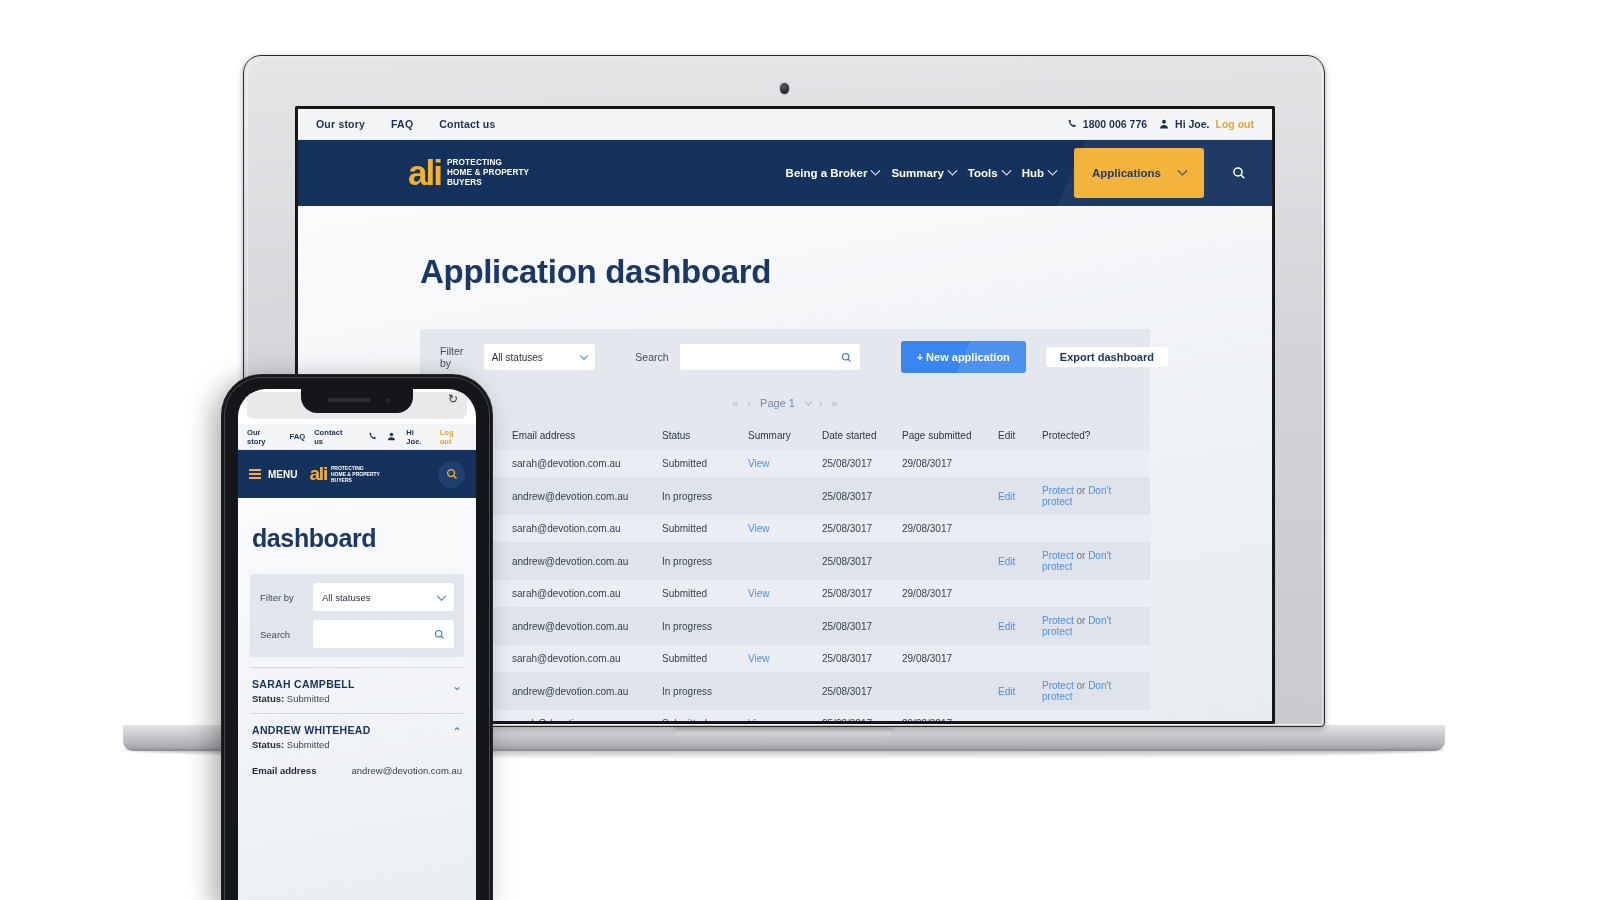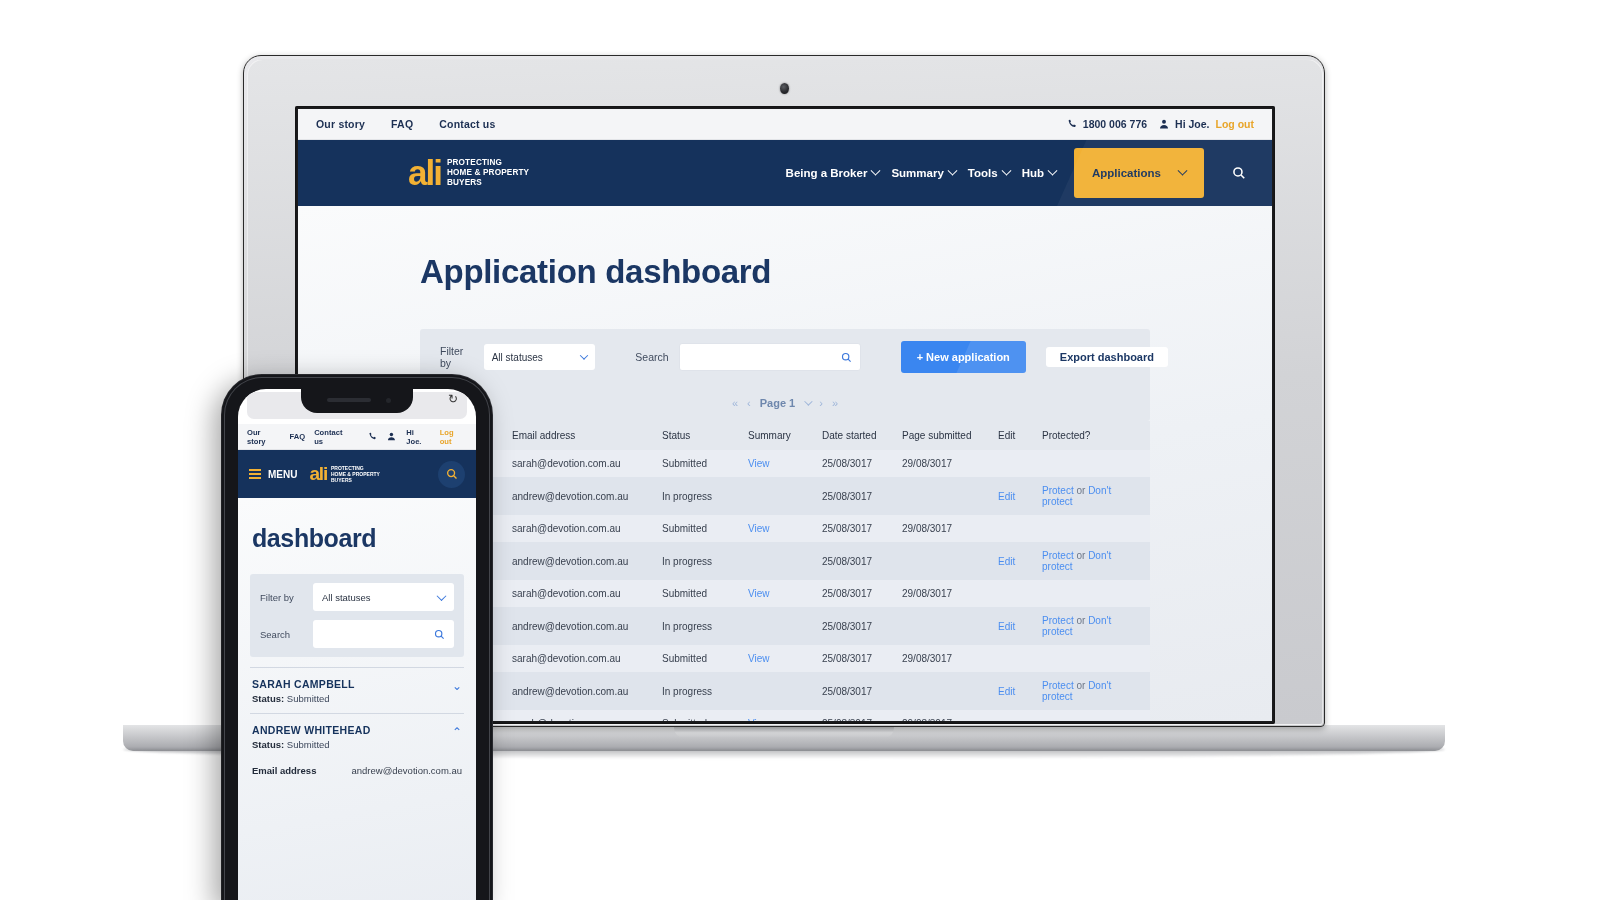--- a/index.html
+++ b/index.html
@@ -131,21 +131,21 @@
   }
   .btn-primary:after{content:"";position:absolute;right:-30px;top:-20px;width:90px;height:80px;background:rgba(255,255,255,.10);transform:rotate(24deg);}
   .btn-ghost {
     background:#fff; color:#1b3764; font-size:11px; font-weight:700;
     padding: 4px 14px; border-radius:3px; margin-left:10px; cursor:pointer; white-space:nowrap;
   }
   .pager {
     display:flex; align-items:center; justify-content:center; gap:9px;
     height: 36px; color:#9fb6da; font-size:11px;
   }
-  .pager .pg { color:#6e87ad; font-weight:700;text-align:center; }
+  .pager .pg { color:#6e87ad; font-weight:400;text-align:center; }
   .pager span { cursor:pointer; }
 
   table.apps { width:730px; margin-left:122px; border-collapse:collapse; font-size:10px; color:#39414f; }
   table.apps th {
     text-align:left; font-weight:400; color:#2b3444; font-size:10px;
     padding: 9px 6px; background:#e4e8ee;
   }
   table.apps td { padding: 8px 6px; }
   table.apps tr.r-odd td { background:#eaedf3; }
   table.apps tr.r-even td { background:#dfe4ec; }

